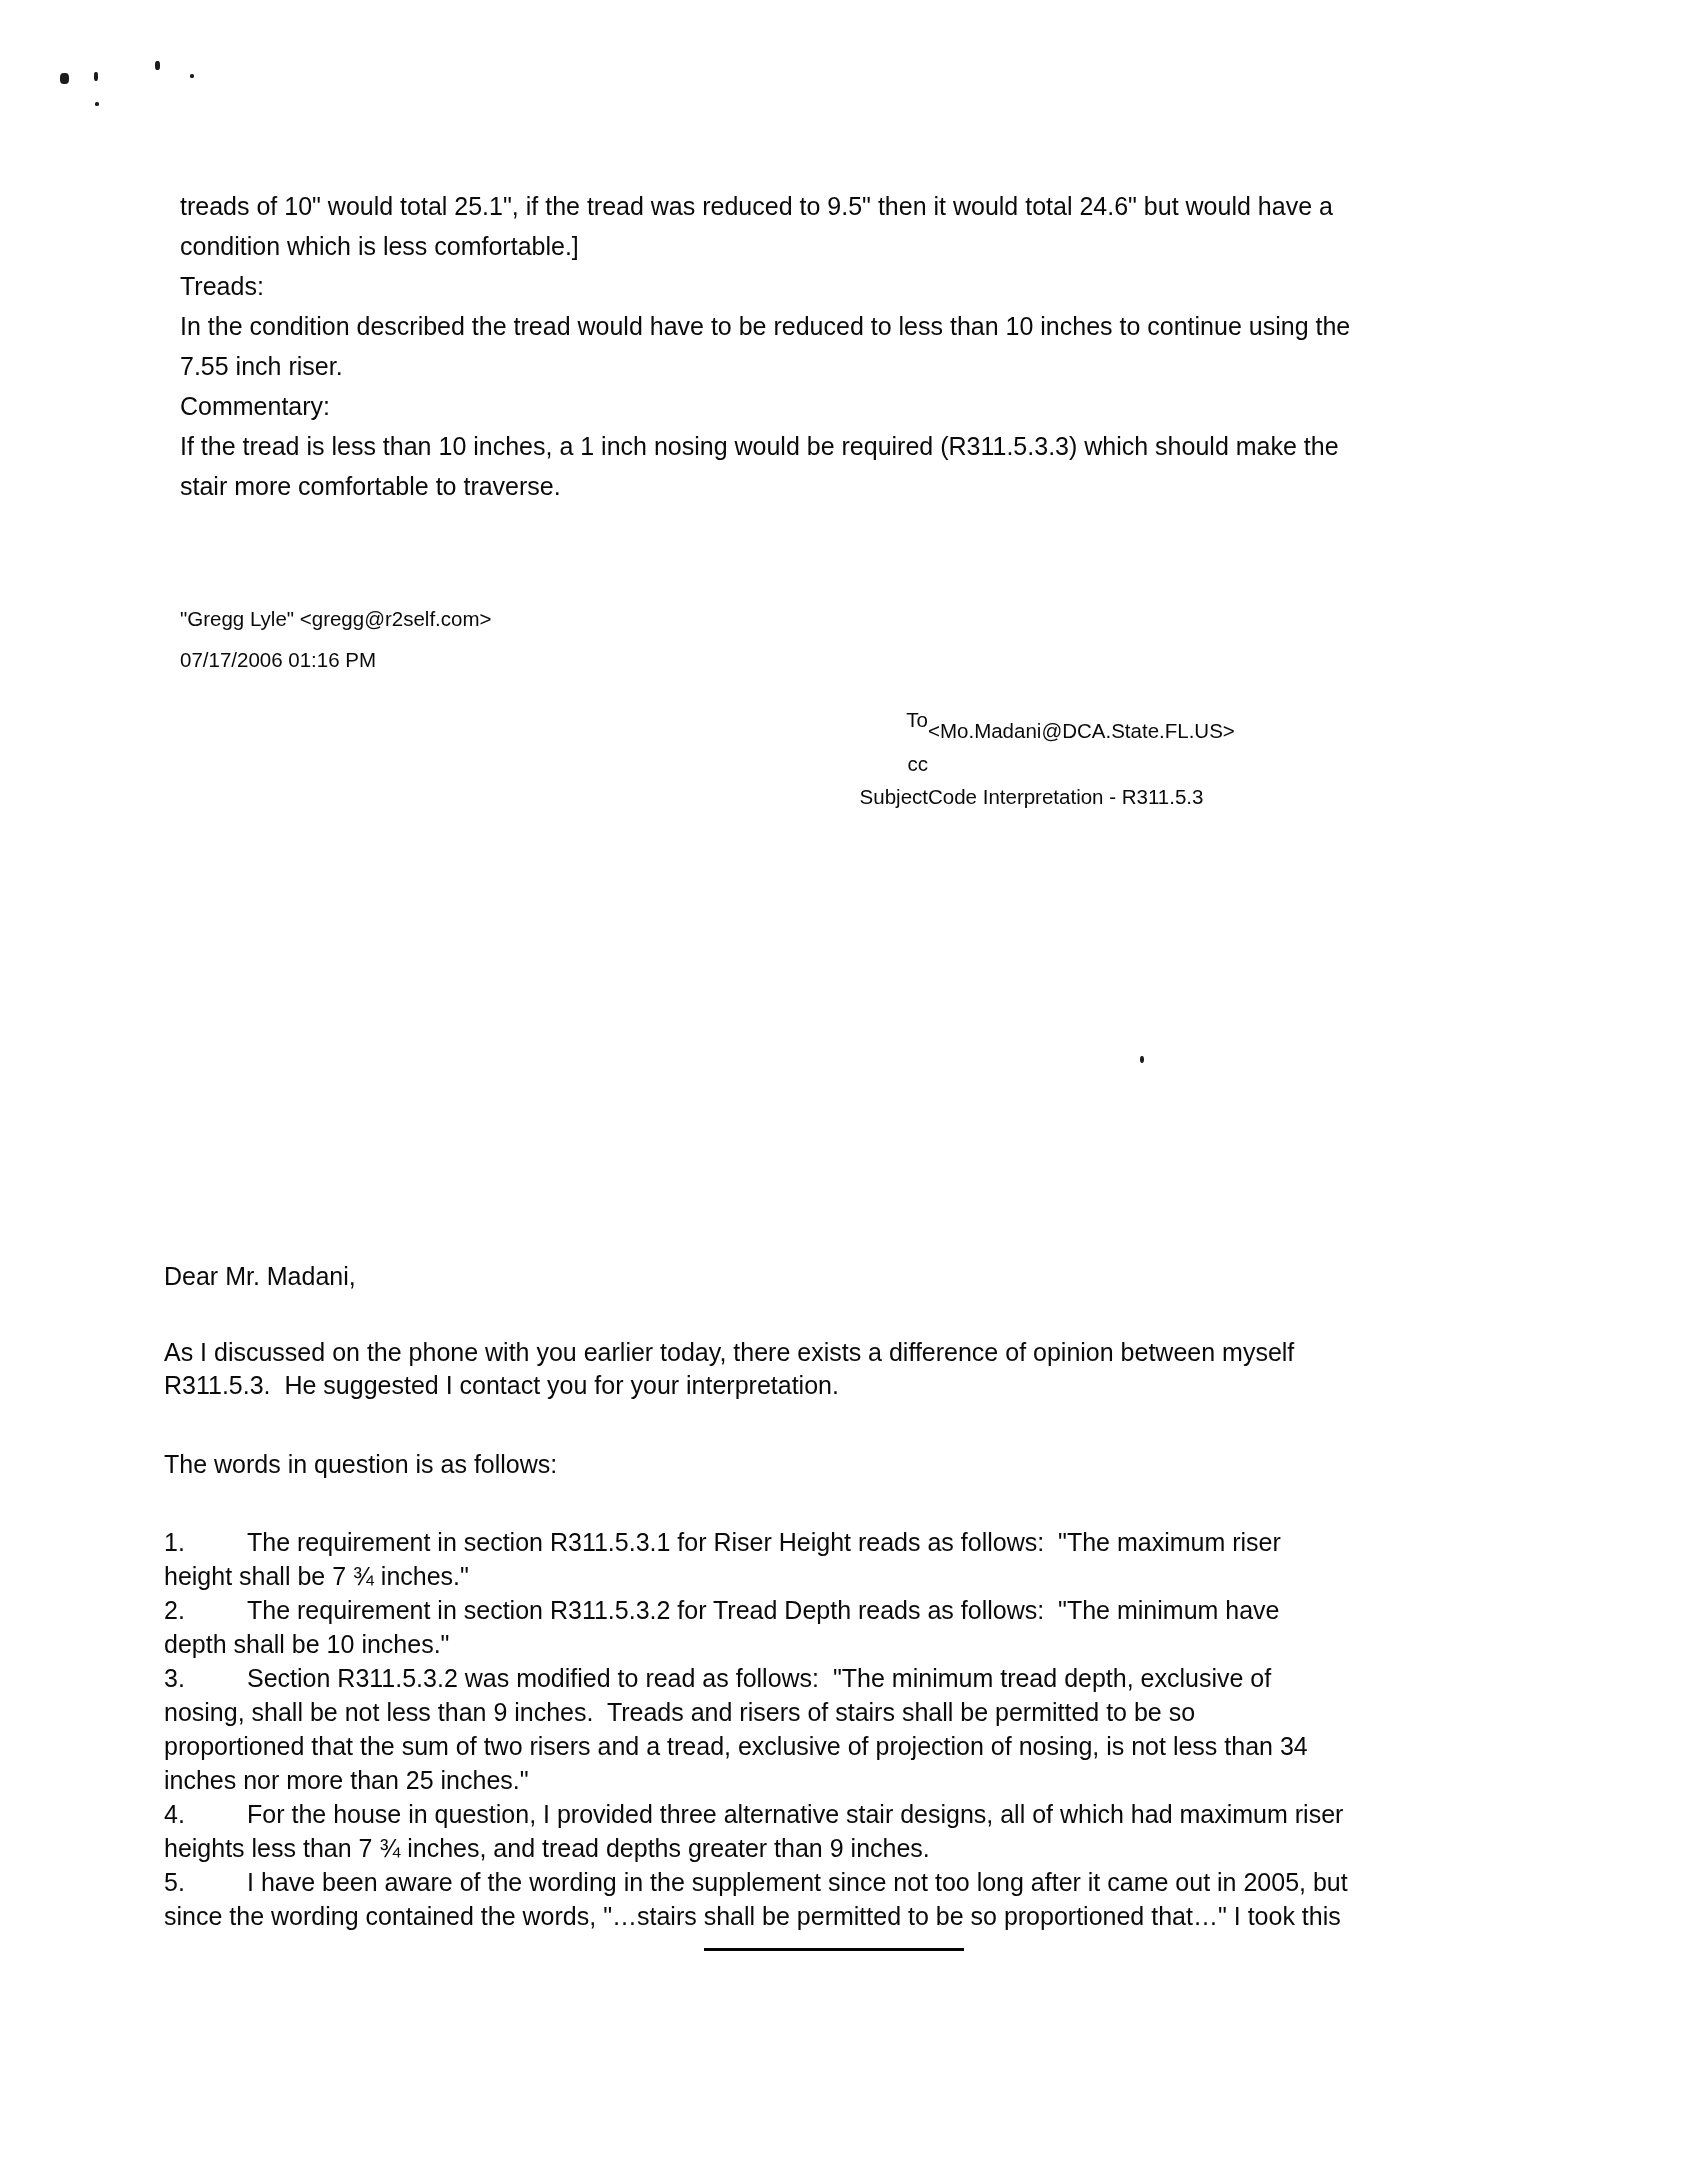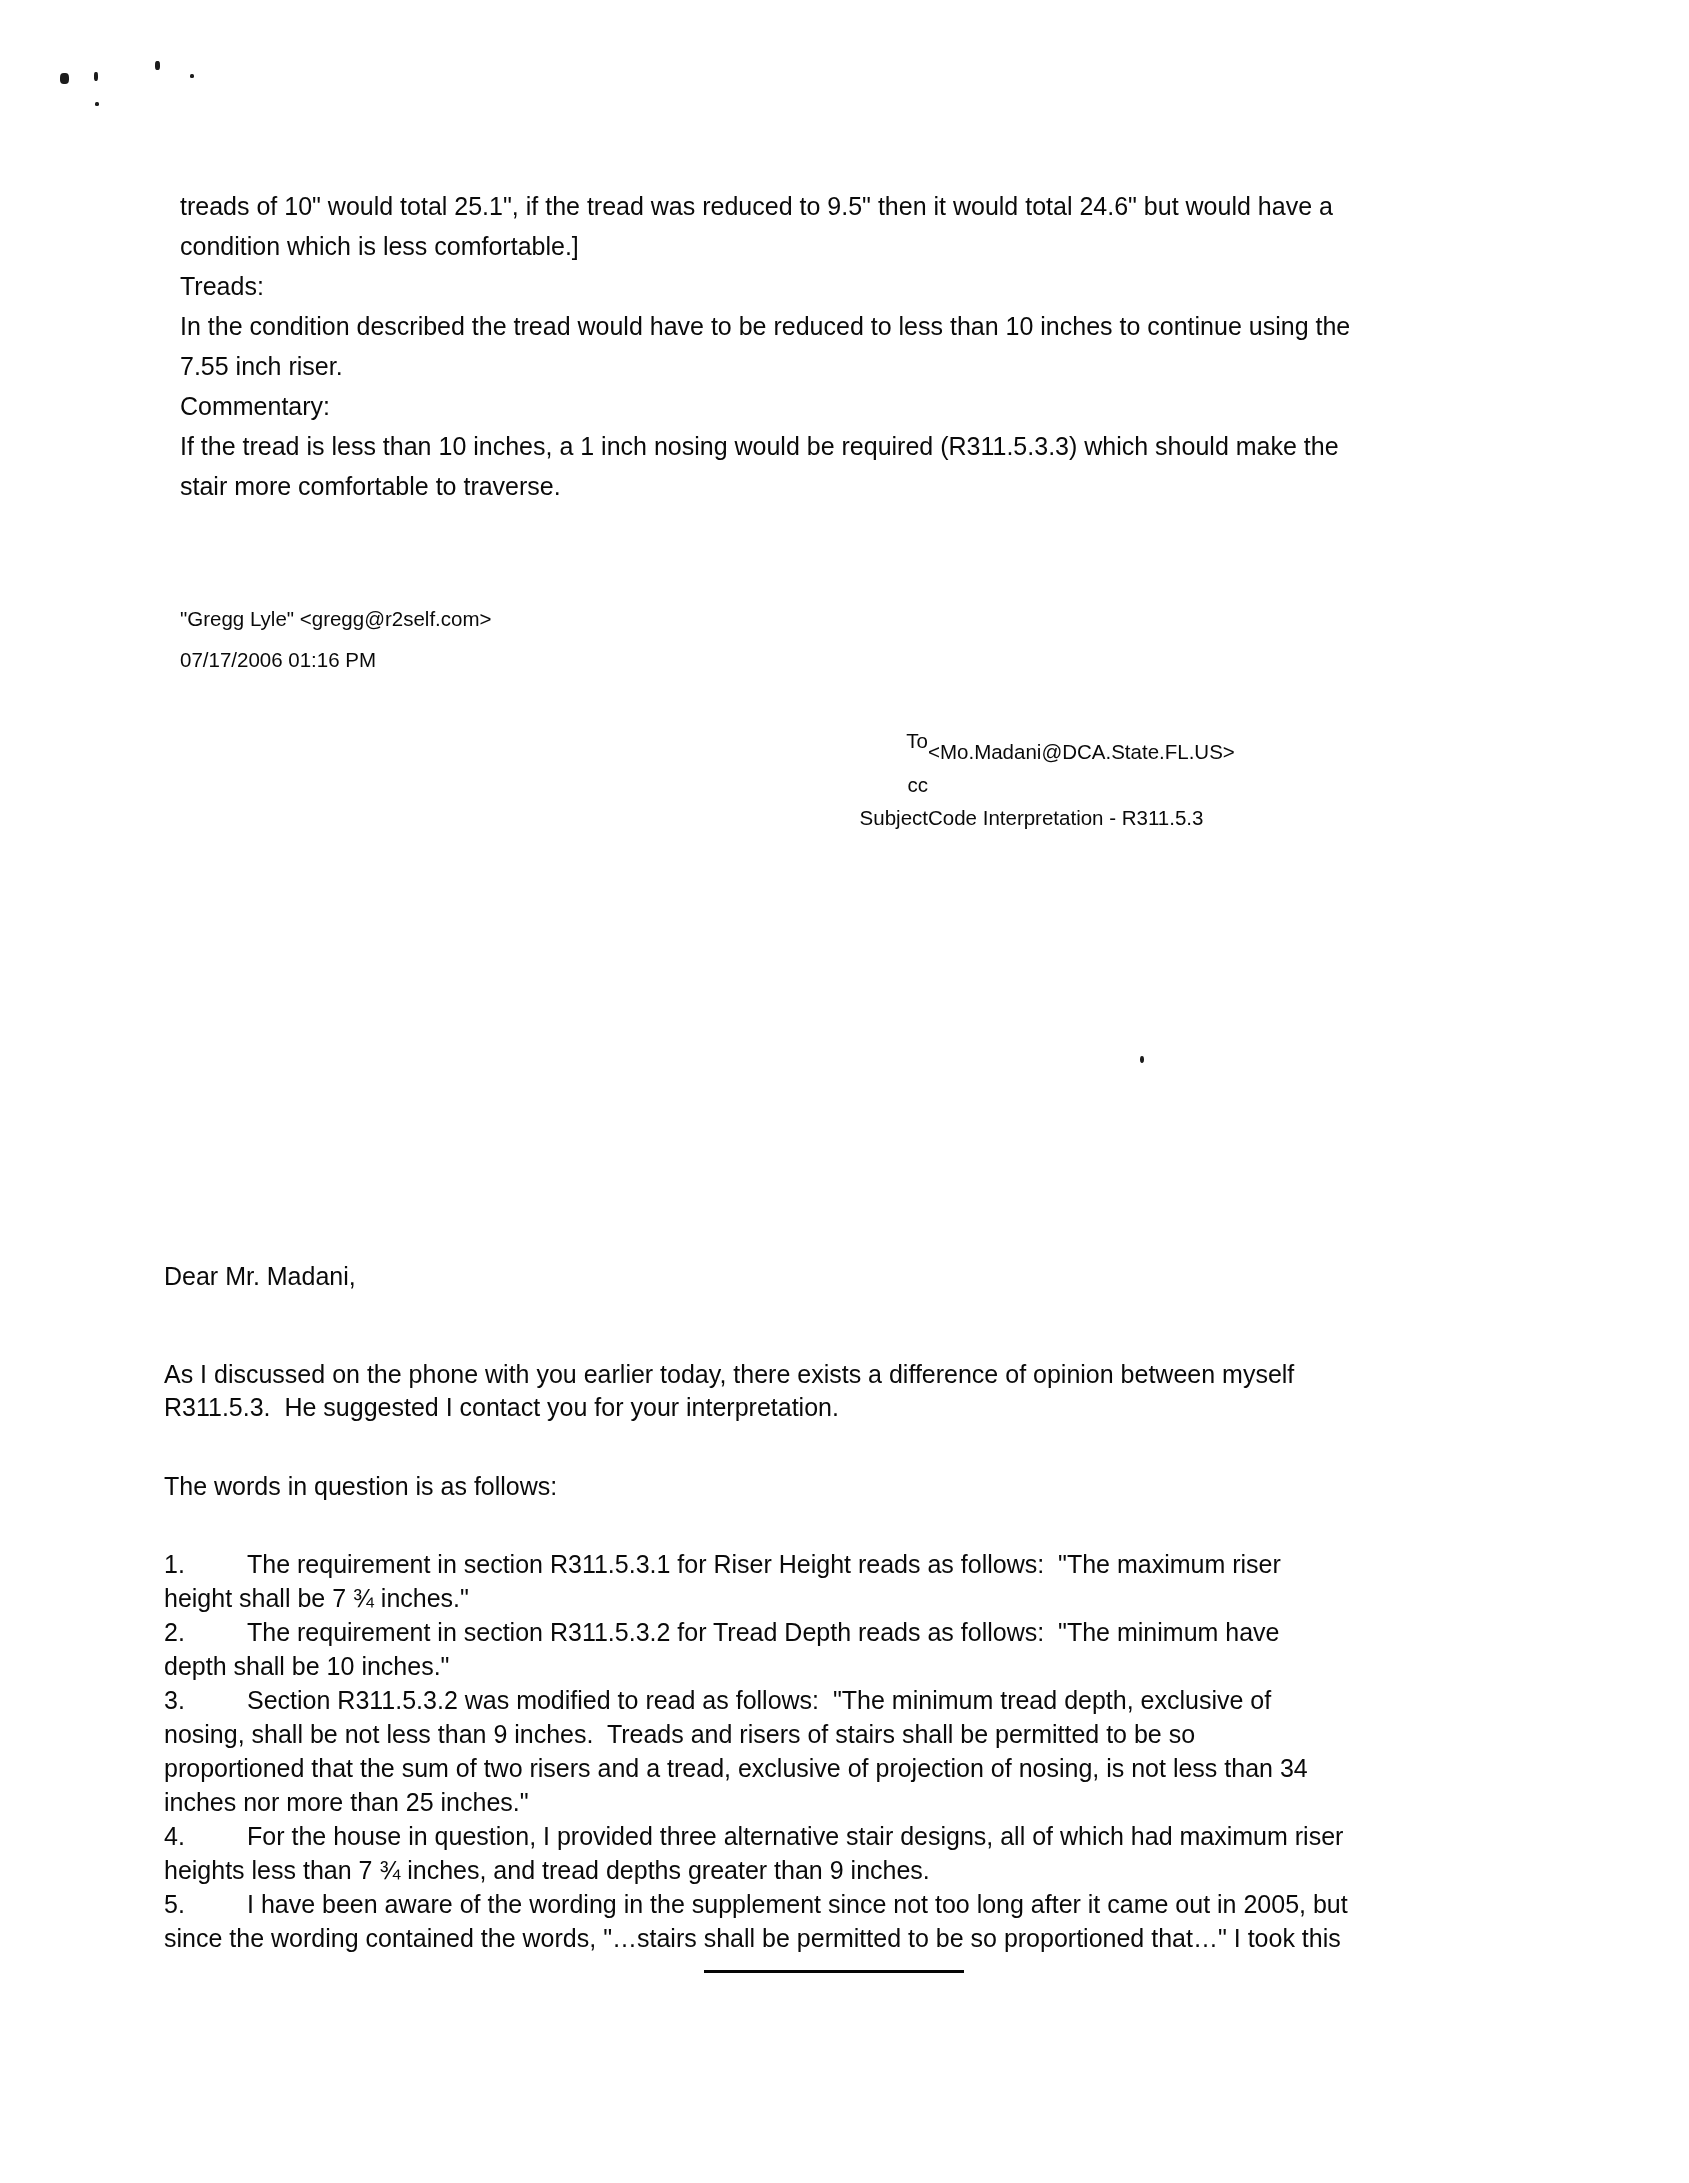--- a/index.html
+++ b/index.html
@@ -16,28 +16,28 @@
   .line{white-space:pre-wrap;}
 
   .top-block{
     position:absolute;left:180px;top:186px;width:1358px;
     font-size:25px;line-height:40px;
   }
   .hdr-from{position:absolute;left:180px;top:604px;font-size:20.5px;line-height:29px;}
   .hdr-date{position:absolute;left:180px;top:645px;font-size:20.5px;line-height:29px;}
   .hdr-right{position:absolute;left:696px;top:714px;font-size:20.5px;}
   .hdr-row{height:33px;line-height:33px;white-space:pre;}
-  .hdr-label{display:inline-block;width:232px;text-align:right;margin-top:21px;}
+  .hdr-label{display:inline-block;width:232px;text-align:right;}
   .hdr-label.raised{position:relative;top:-10.6px;}
 
   .letter{
     position:absolute;left:164px;top:1260px;width:1365px;
     font-size:25px;line-height:33px;
   }
-  .para1{margin-top:65px;}
+  .para1{margin-top:43px;}
   .issue{margin-top:46px;}
   .list{margin-top:44px;line-height:34px;}
   .num{display:inline-block;width:83px;}
   .u{border-bottom:3.3px solid #050505;padding-bottom:18px;}
 </style>
 </head>
 <body>
 
 <div class="page">
 

